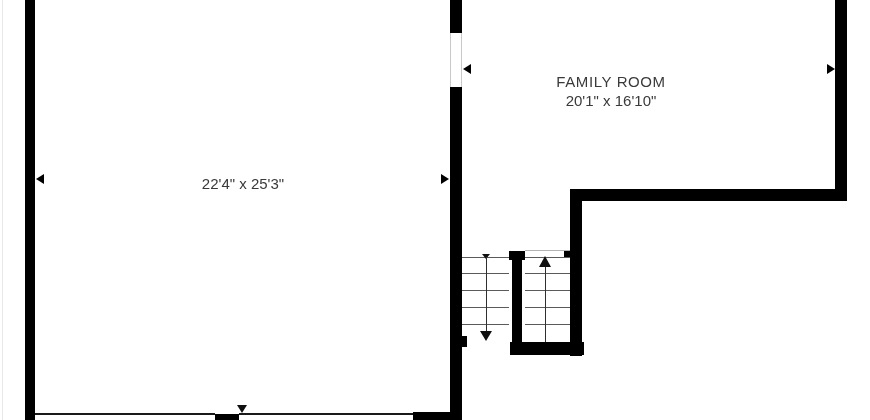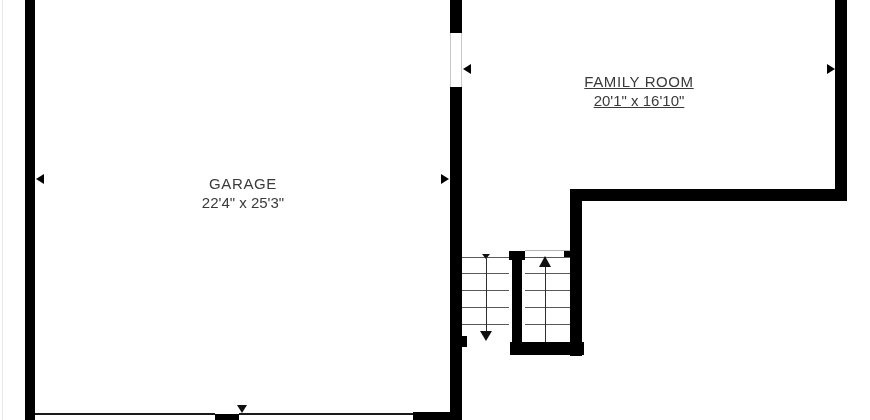--- a/index.html
+++ b/index.html
@@ -79,21 +79,20 @@
     <div class="shaft" style="left:545px;top:267px;height:75px;"></div>
   </div>
 
   <div class="tri left" style="left:36px;top:174px;"></div>
   <div class="tri right" style="left:441px;top:174px;"></div>
   <div class="tri left" style="left:463px;top:64px;"></div>
   <div class="tri right" style="left:827px;top:64px;"></div>
   <div class="tri down-big" style="left:237px;top:405px;border-left-width:5px;border-right-width:5px;border-top-width:8px;"></div>
 
   <div class="room-label" style="left:243px;top:174px;">
-    <div class="room-name">GARAGE</div>
     <div class="room-dims">22'4" x 25'3"</div>
   </div>
-  <div class="room-label" style="left:639px;top:72px;text-decoration:underline;">
+  <div class="room-label" style="left:611px;top:72px;">
     <div class="room-name">FAMILY ROOM</div>
     <div class="room-dims">20'1" x 16'10"</div>
   </div>
 
 </div>
 
 </body></html>

